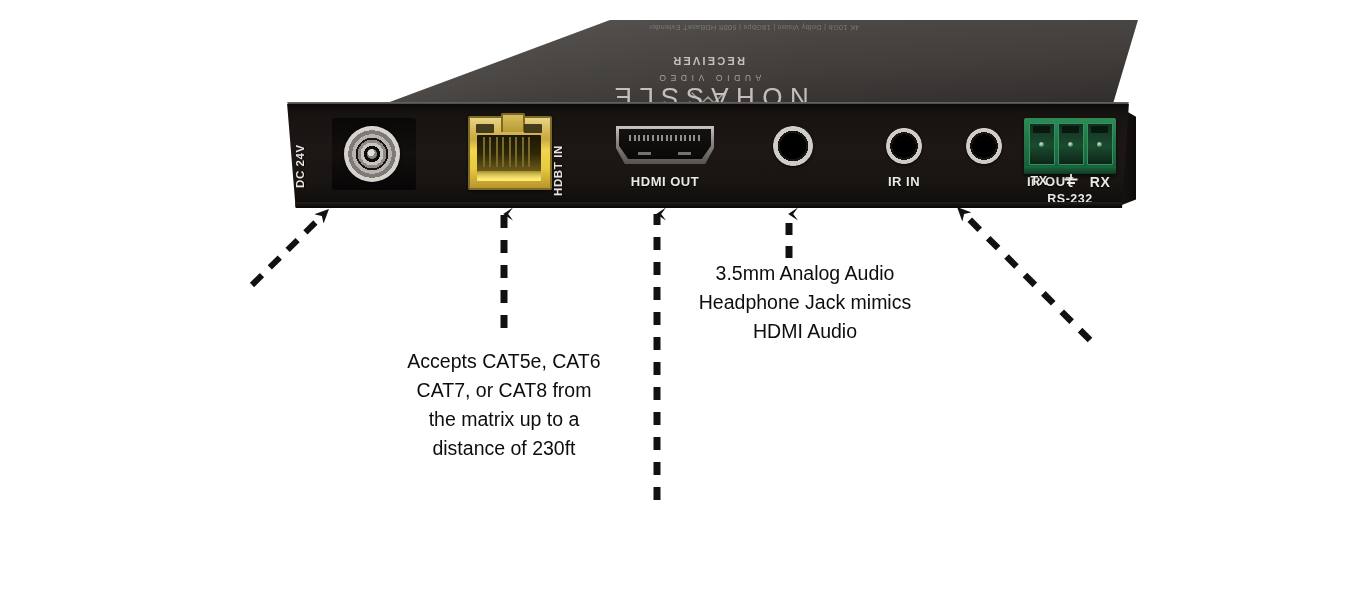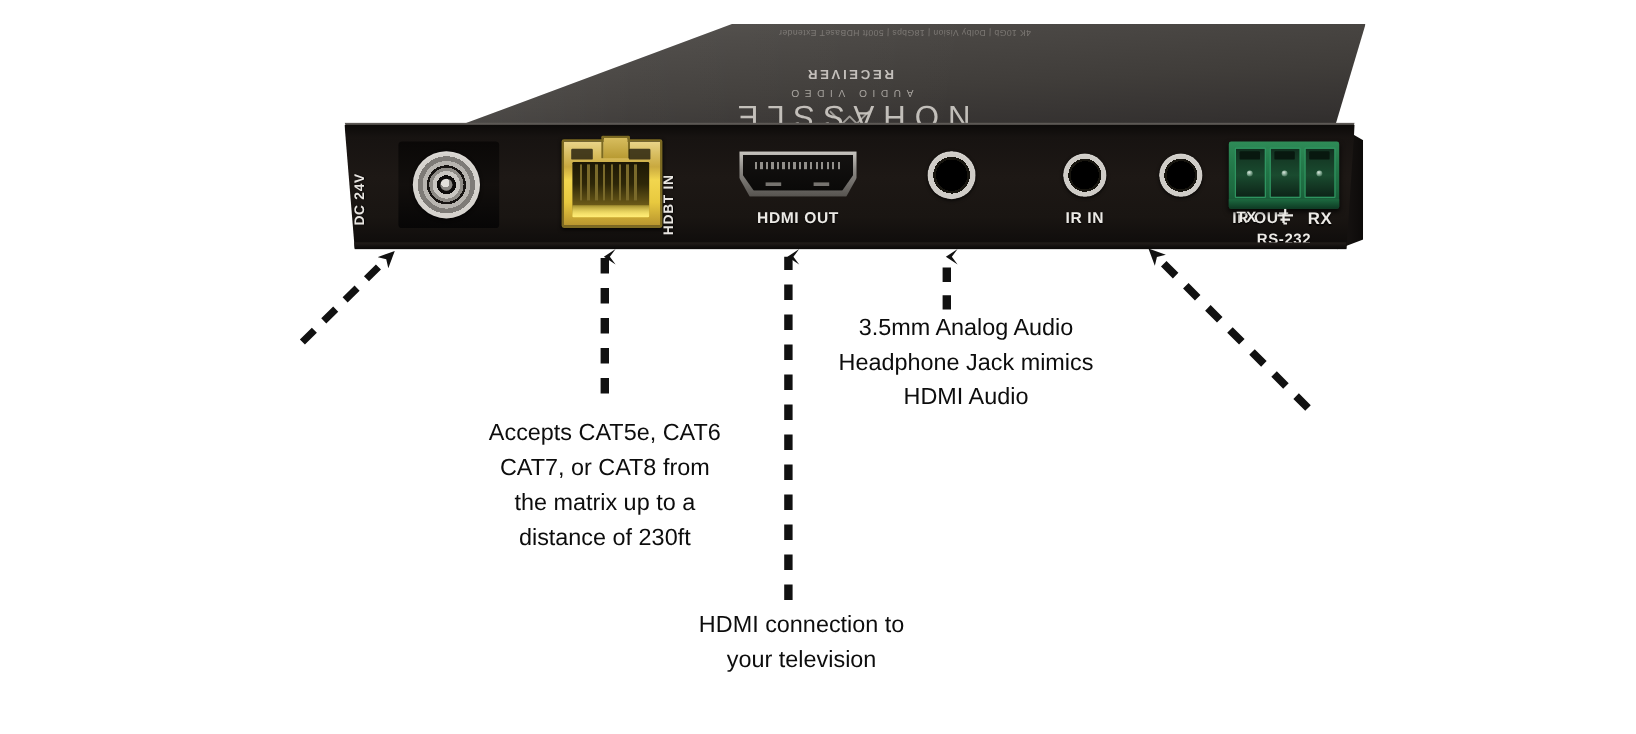--- a/index.html
+++ b/index.html
@@ -323,17 +323,15 @@
 
   <div class="caption" style="left:358px;top:316px;width:292px;margin-top:31px;">Accepts CAT5e, CAT6
 CAT7, or CAT8 from
 the matrix up to a
 distance of 230ft</div>
 
   <div class="caption" style="left:684px;top:259px;width:242px;">3.5mm Analog Audio
 Headphone Jack mimics
 HDMI Audio</div>
 
-  <div class="caption" style="left:540px;top:507px;width:256px;">HDMI connection to
-your television</div>
 
 
 </div>
 
 </body></html>

